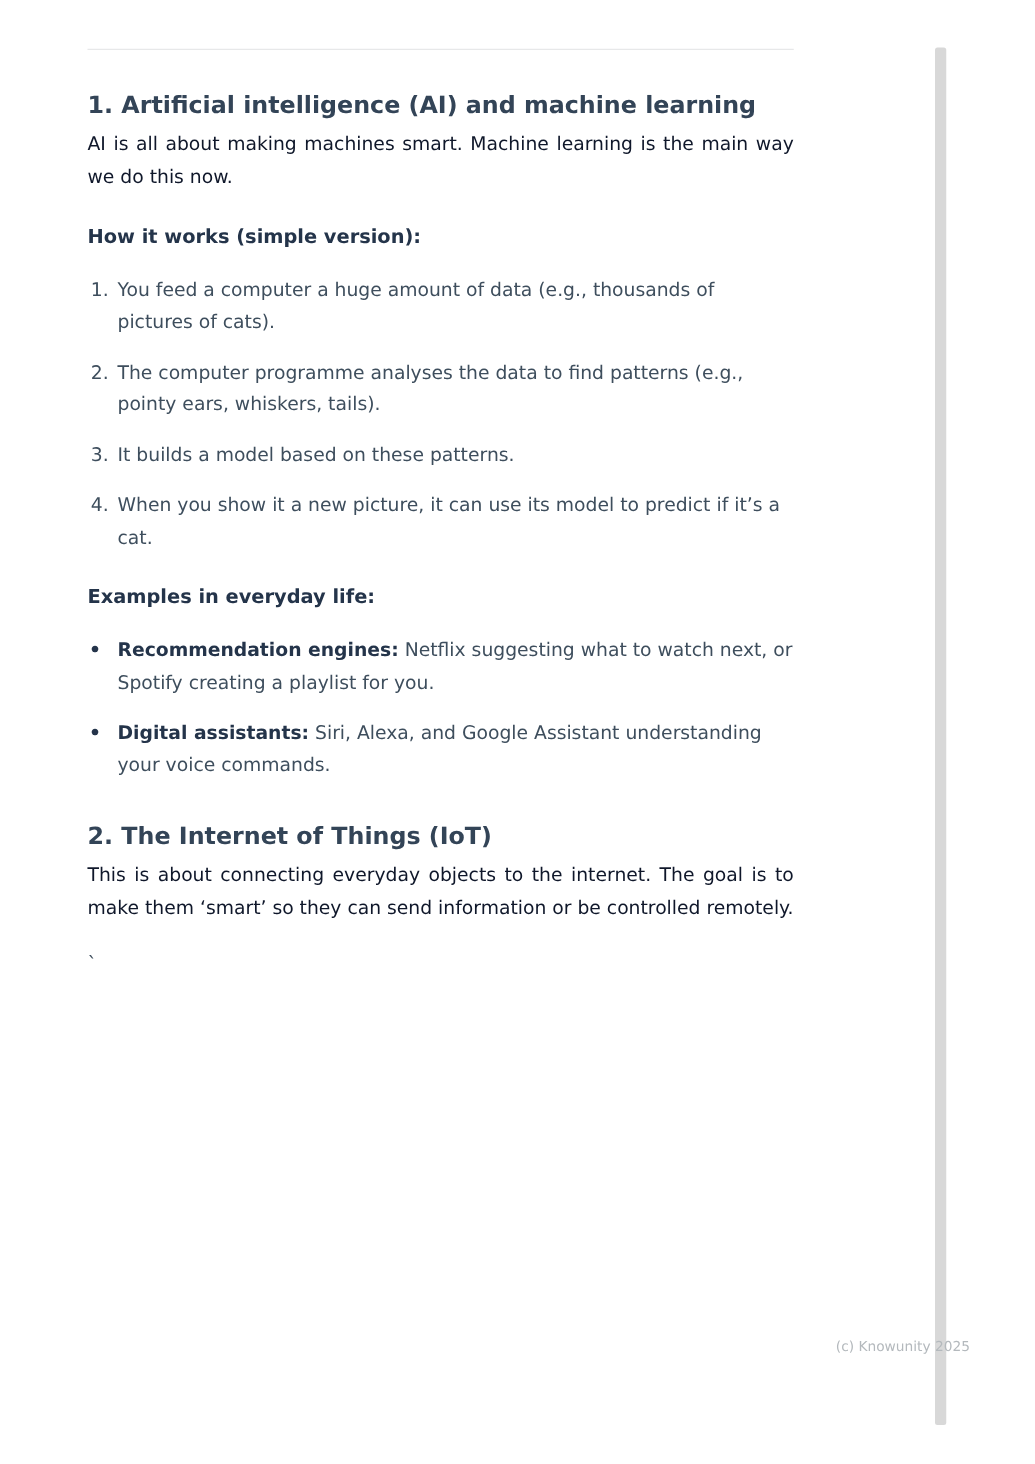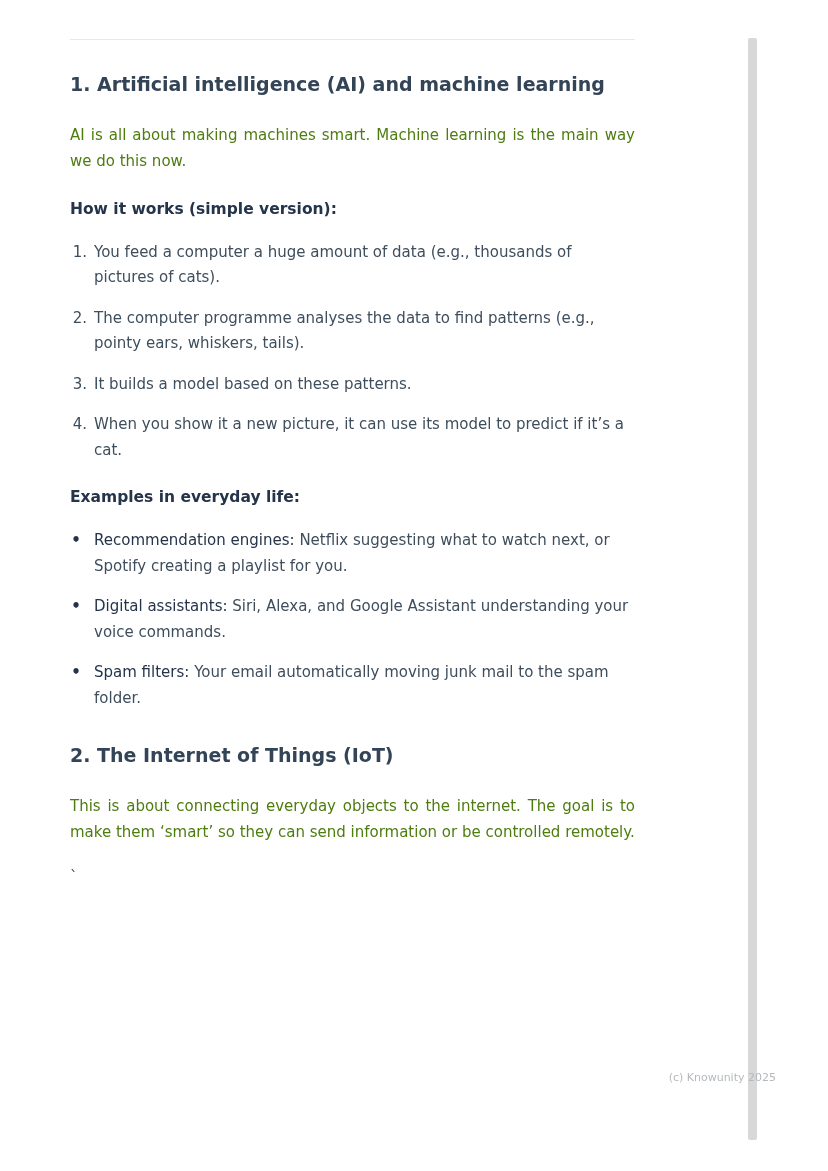--- a/index.html
+++ b/index.html
@@ -36,24 +36,24 @@
   }
 
   h2.section-heading {
     margin-top: 33px;
     font-size: 19px;
     font-weight: bold;
     color: #334457;
   }
 
   p.body-para {
-    margin-top: 27px;
+    margin-top: 7px;
     font-size: 15px;
     line-height: 1.75;
-    color: #4d7c0f;
+    color: #0f172a;
     text-align: justify;
   }
 
   p.subhead {
     margin-top: 25px;
     font-size: 15.5px;
     font-weight: bold;
     color: #24344a;
   }
 
@@ -79,21 +79,21 @@
   ul.bullet-list li .bullet {
     flex: 0 0 auto;
     width: 12px;
     margin-right: 12px;
     text-align: center;
     color: #24344a;
     font-weight: bold;
   }
   ul.bullet-list li .bullet::before { content: "\2022"; }
   .li-text { flex: 1 1 auto; }
-  .lead { font-weight: normal; color: #24344a; }
+  .lead { font-weight: bold; color: #24344a; }
 
   .stray-char {
     margin-top: 22px;
     font-size: 15px;
     color: #3e4e5d;
   }
 
   .scrollbar {
     position: absolute;
     left: 748px;
@@ -156,24 +156,20 @@
 
     <ul class="bullet-list">
       <li>
         <span class="bullet"></span>
         <span class="li-text"><span class="lead">Recommendation engines:</span> <span>Netflix suggesting what to watch next, or Spotify creating a playlist for you.</span></span>
       </li>
       <li>
         <span class="bullet"></span>
         <span class="li-text"><span class="lead">Digital assistants:</span> <span>Siri, Alexa, and Google Assistant understanding your voice commands.</span></span>
       </li>
-      <li>
-        <span class="bullet"></span>
-        <span class="li-text"><span class="lead">Spam filters:</span> <span>Your email automatically moving junk mail to the spam folder.</span></span>
-      </li>
     </ul>
 
     <h2 class="section-heading">2. The Internet of Things (IoT)</h2>
 
     <p class="body-para">This is about connecting everyday objects to the internet. The goal is to make them ‘smart’ so they can send information or be controlled remotely.</p>
 
     <p class="stray-char">`</p>
 
   </div>
 

